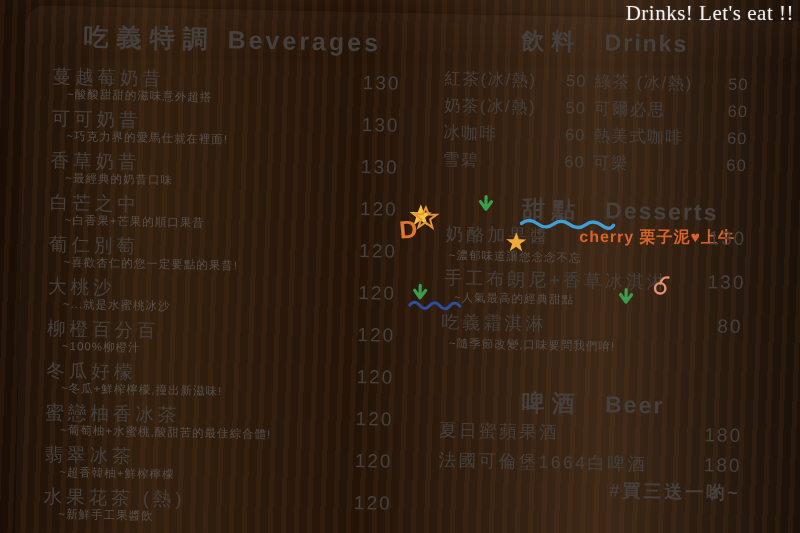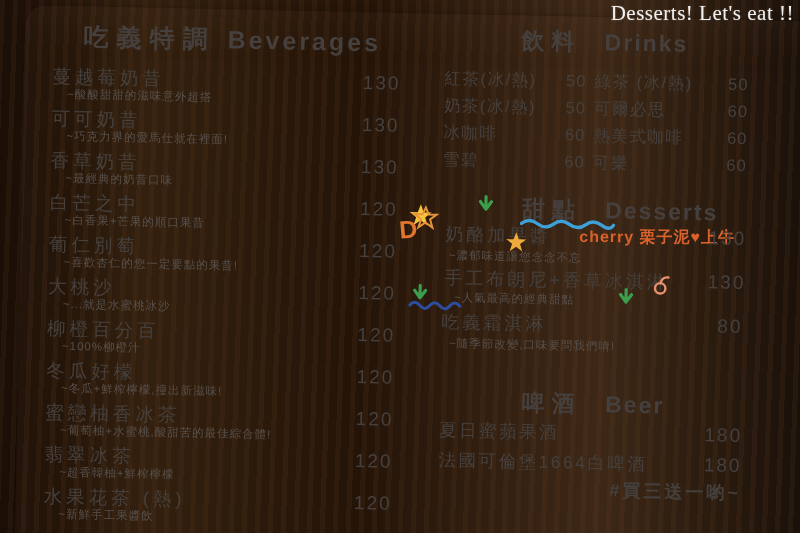--- a/index.html
+++ b/index.html
@@ -284,13 +284,13 @@
       <div class="beer-row" style="top:62px;">
         <span class="beer-name">法國可倫堡1664白啤酒</span>
         <span class="beer-price">180</span>
       </div>
       <div class="promo">#買三送一喲~</div>
     </div>
 
   </div>
 </div>
 
-<div class="watermark">Desserts! Let's eat !!</div>
+<div class="watermark">Drinks! Let's eat !!</div>
 
 </body></html>

